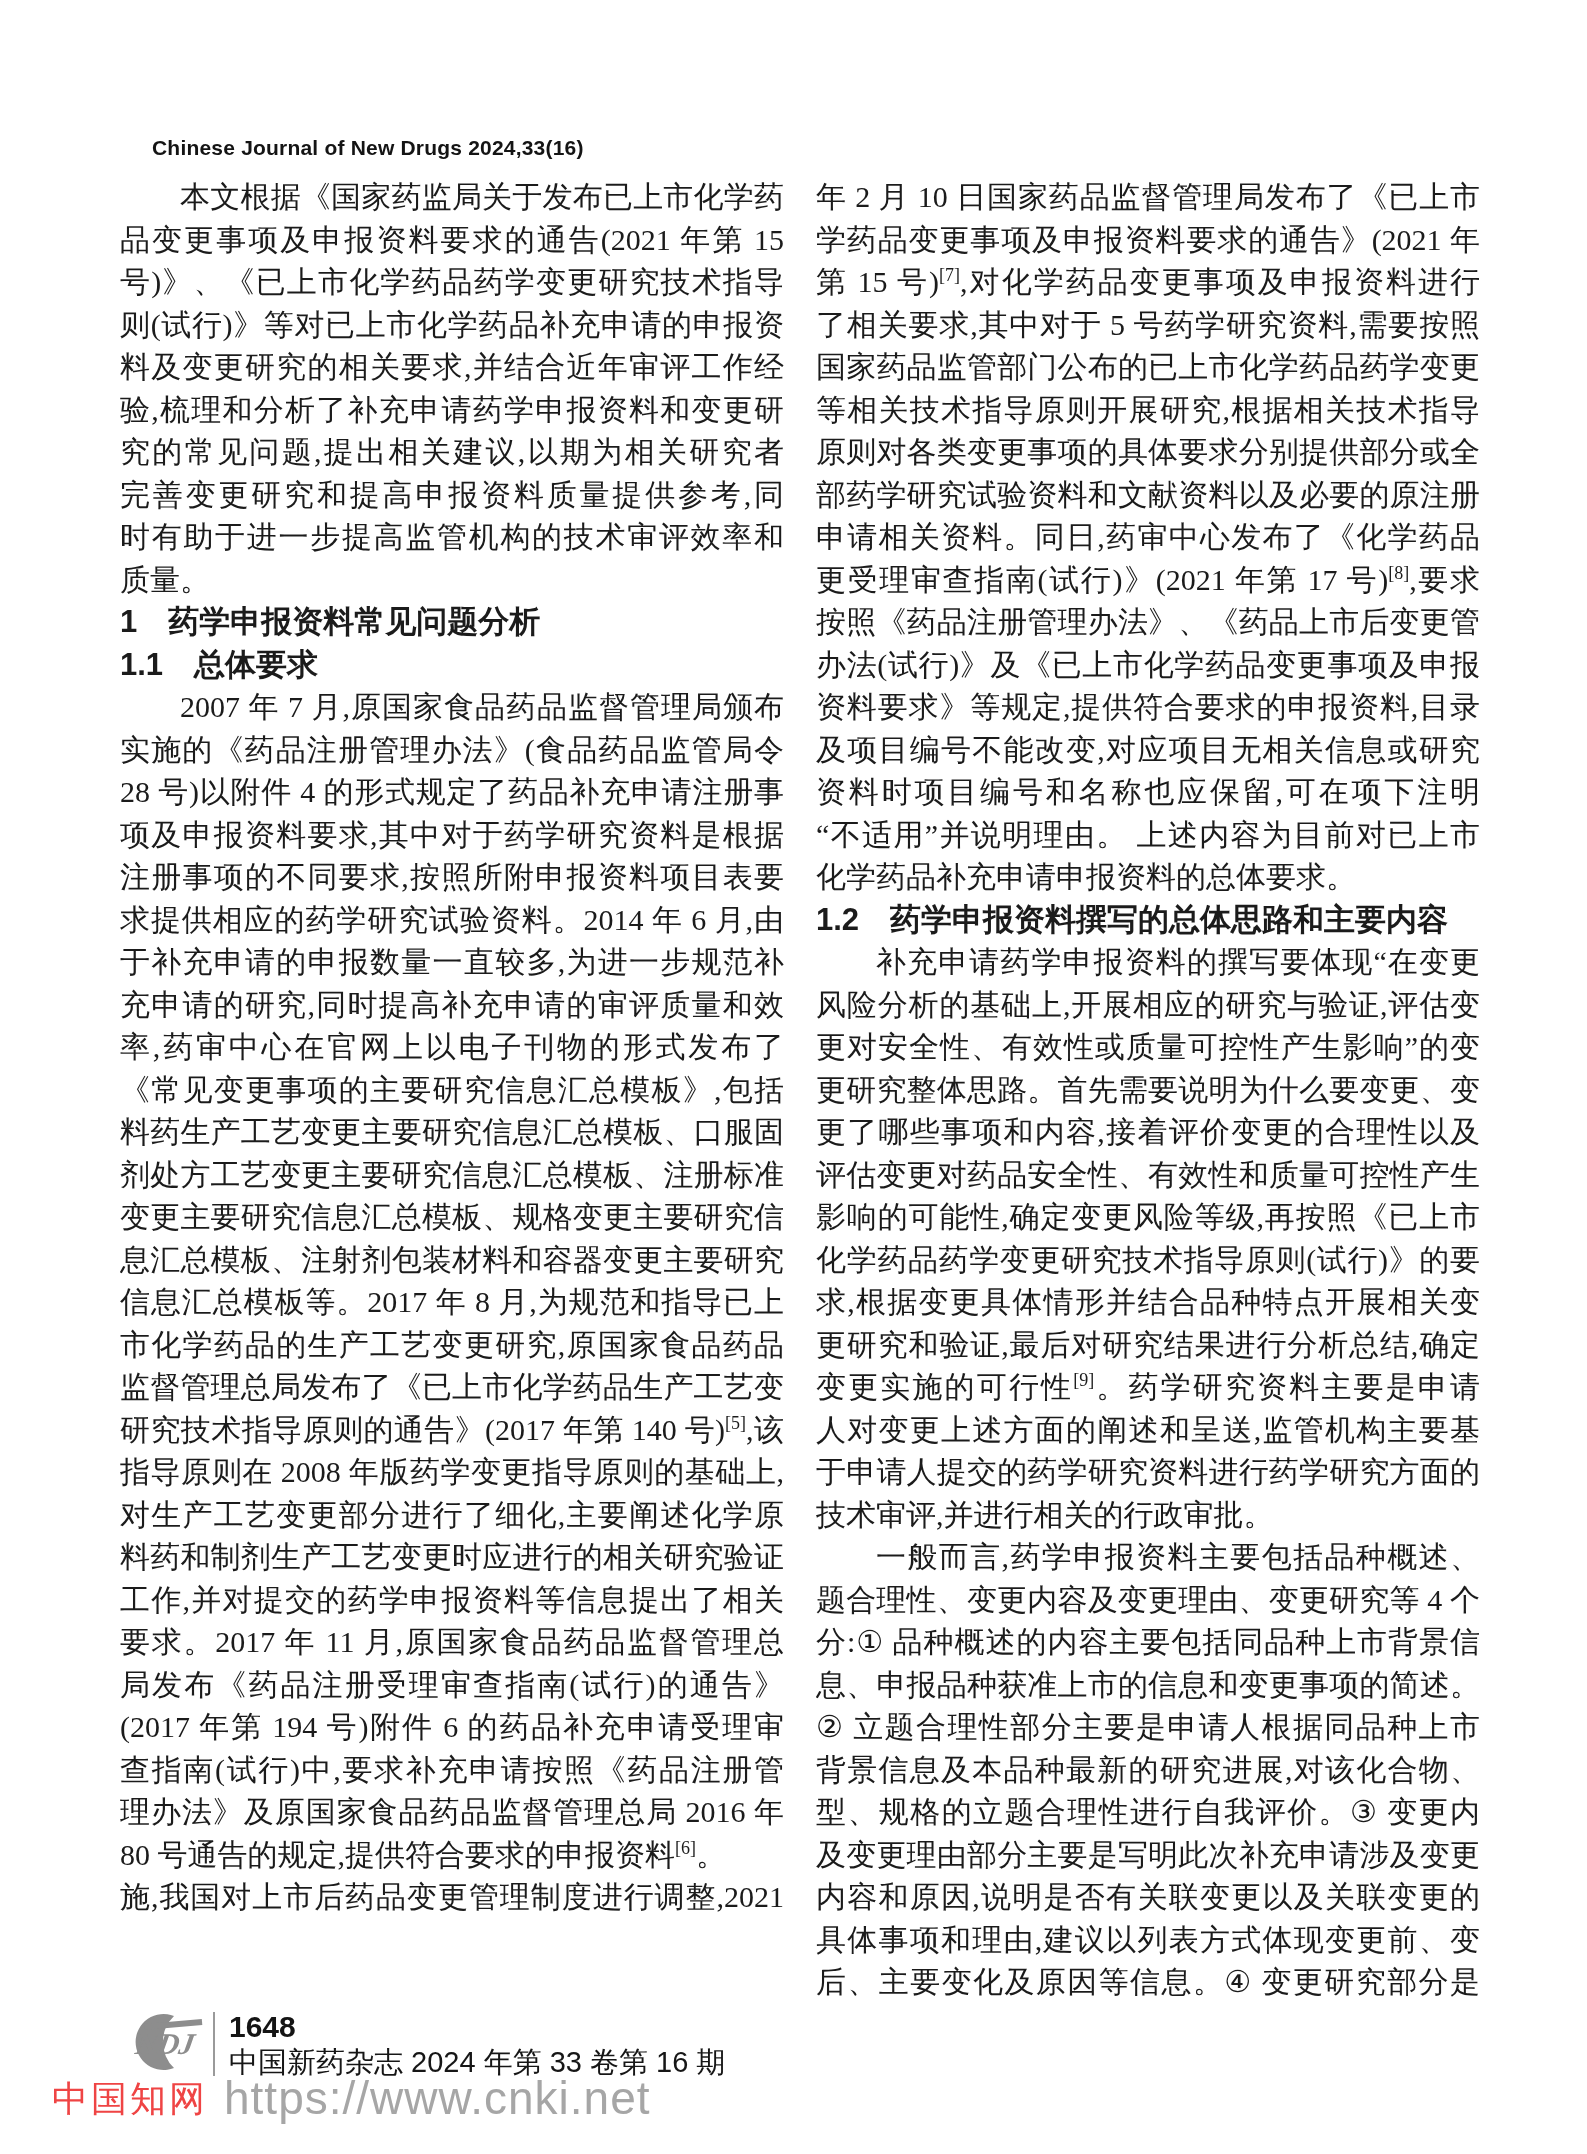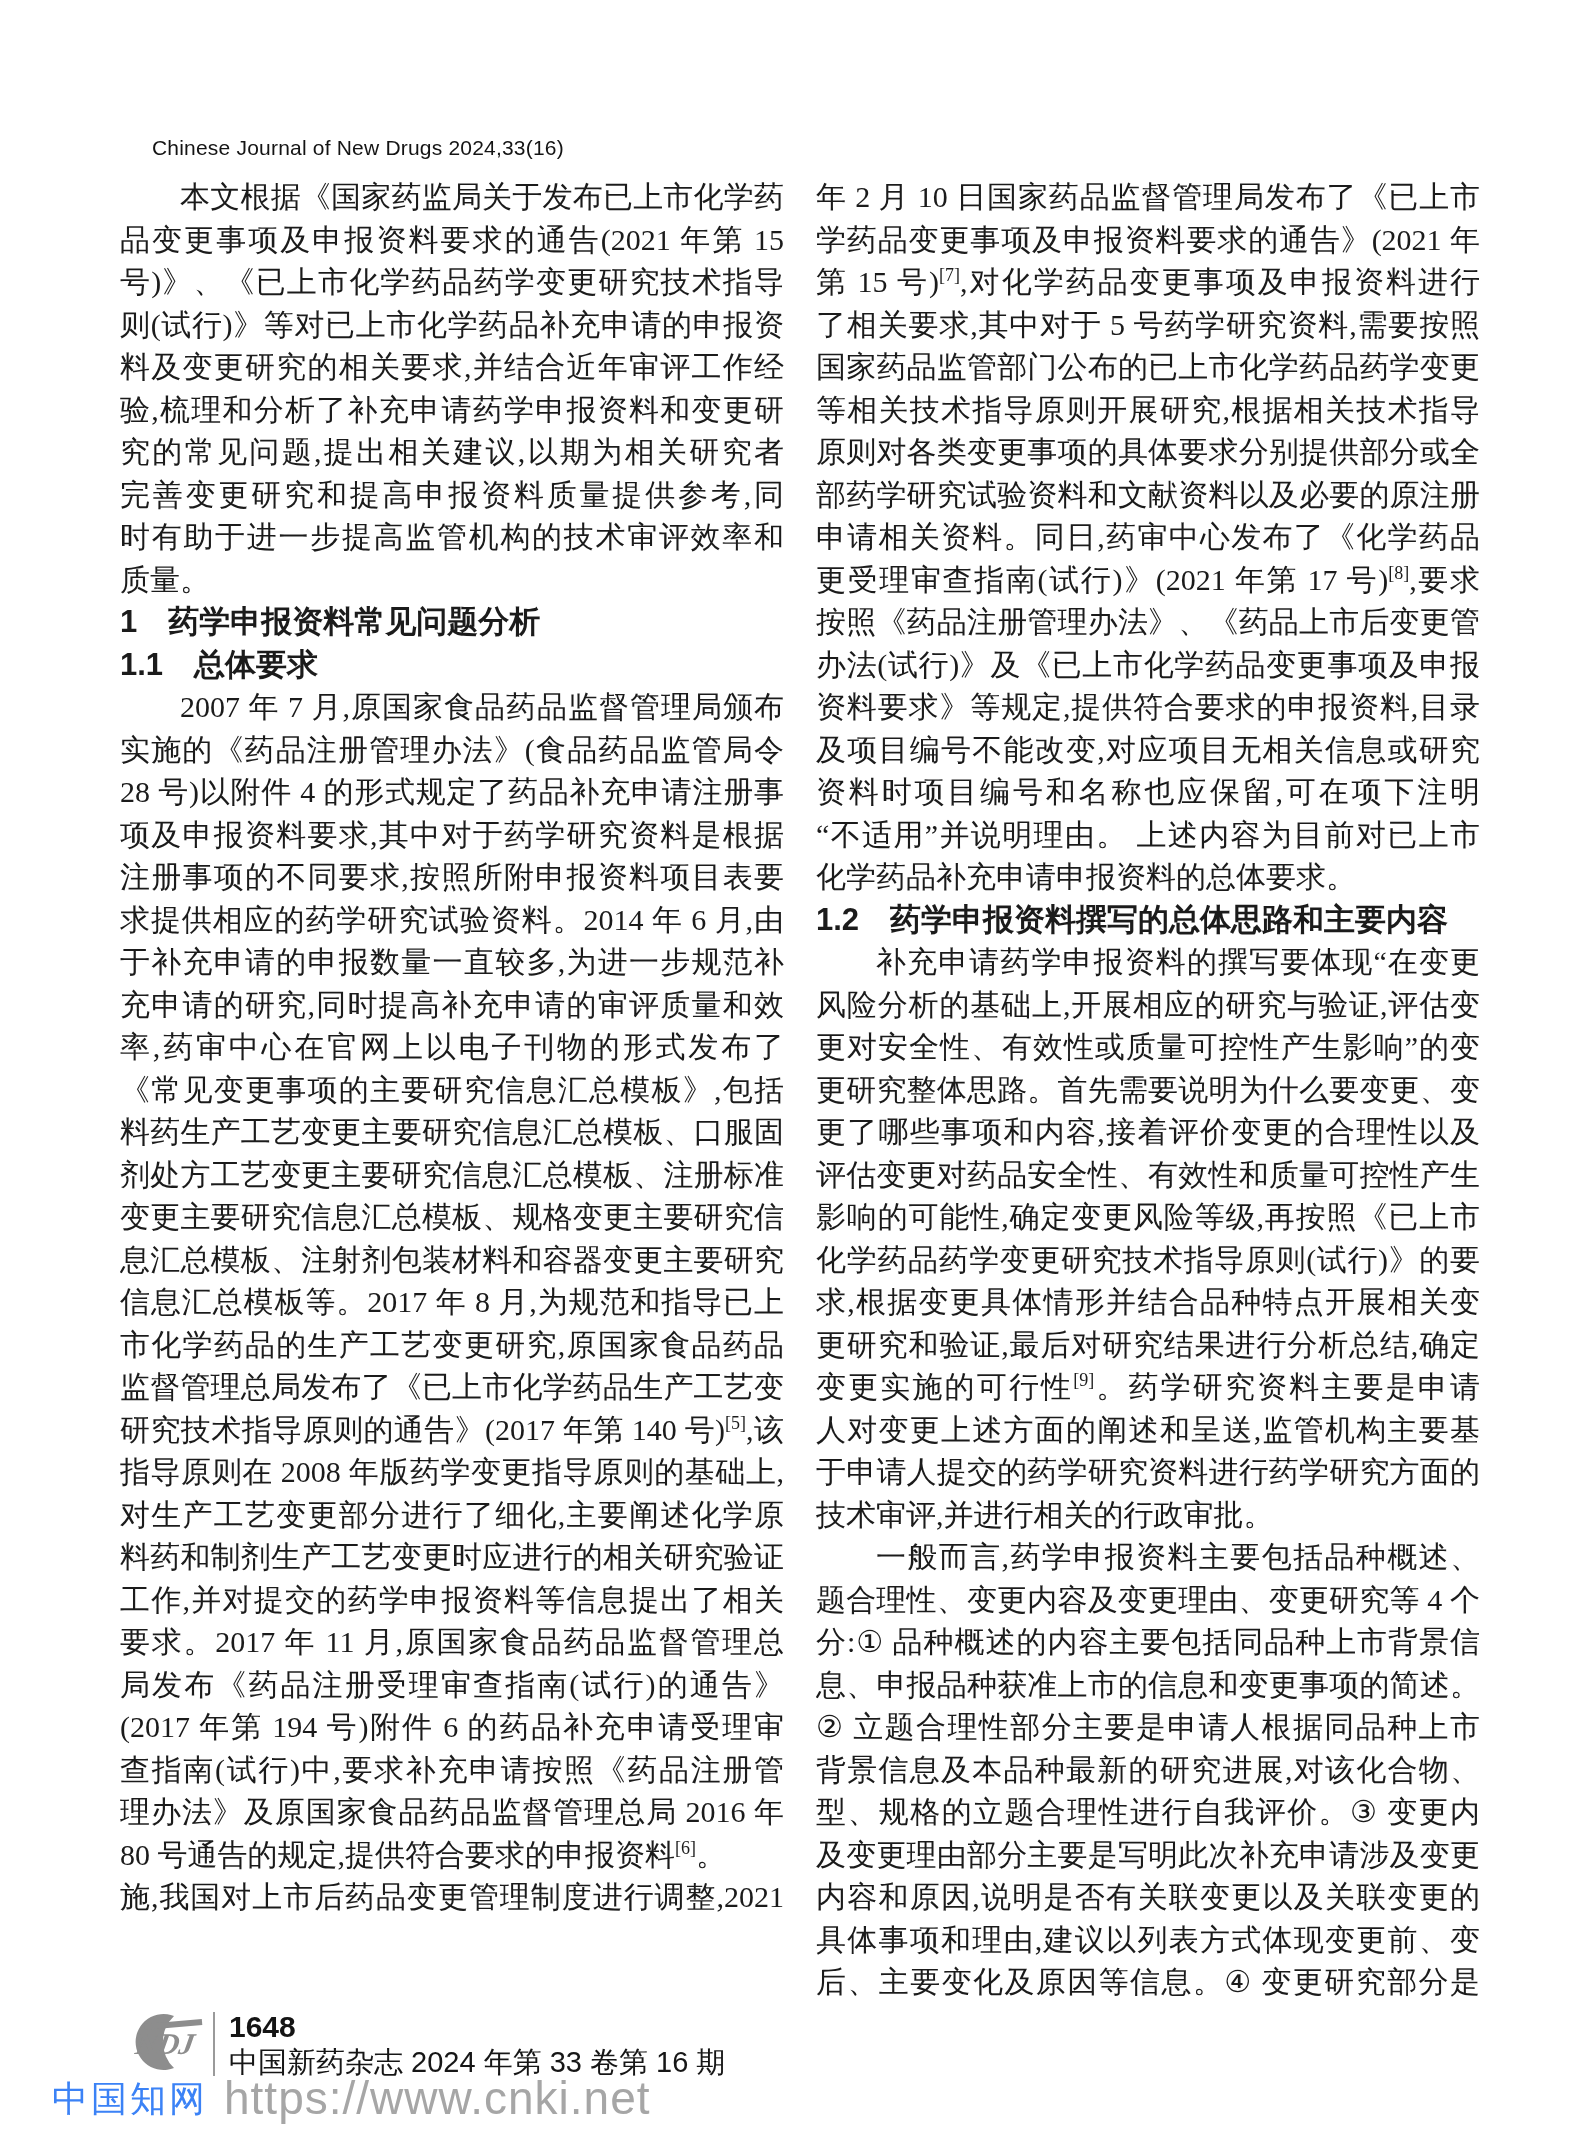--- a/index.html
+++ b/index.html
@@ -3,21 +3,21 @@
 <meta charset="utf-8">
 <style>
   html,body{margin:0;padding:0;background:#ffffff;}
   .page{
     position:relative;width:1587px;height:2154px;background:#ffffff;overflow:hidden;
     font-family:"Liberation Serif","DejaVu Serif","DejaVu Sans",serif;color:#1b1b1b;
   }
   .running-head{
     position:absolute;left:152px;top:136px;
     font-family:"Liberation Sans","DejaVu Sans",sans-serif;
-    font-size:21px;letter-spacing:.2px;color:#141414;
+    font-size:21px;letter-spacing:.2px;color:#141414;font-weight:bold;
   }
   .col{position:absolute;top:176px;width:664px;}
   #col-left{left:108px;margin-left:12px;}
   #col-right{left:816px;}
   .line{
     height:42.5px;line-height:42.5px;font-size:30px;
     text-align:justify;text-align-last:justify;overflow:hidden;white-space:normal;
   }
   .line.end{text-align-last:left;}
   .line.indent{text-indent:2em;}
@@ -38,21 +38,21 @@
     font-size:29px;color:#161616;line-height:32px;
   }
   .cnki-url{
     position:absolute;left:224px;top:2080px;
     font-family:"Liberation Sans","DejaVu Sans",sans-serif;
     font-size:46px;color:#a6a6a6;line-height:36px;letter-spacing:1px;
   }
   .cnki-watermark{
     position:absolute;left:52px;top:2080px;
     font-family:"Liberation Sans","DejaVu Sans",sans-serif;
-    font-size:36px;color:#3b82f6;line-height:38px;letter-spacing:3px;
+    font-size:36px;color:#ef4444;line-height:38px;letter-spacing:3px;
   }
   .journal-logo{position:absolute;left:114px;top:2010px;width:94px;height:64px;}
 </style>
 </head>
 <body>
 
 <div class="page">
 
   <div class="running-head">Chinese Journal of New Drugs 2024,33(16)</div>
 

